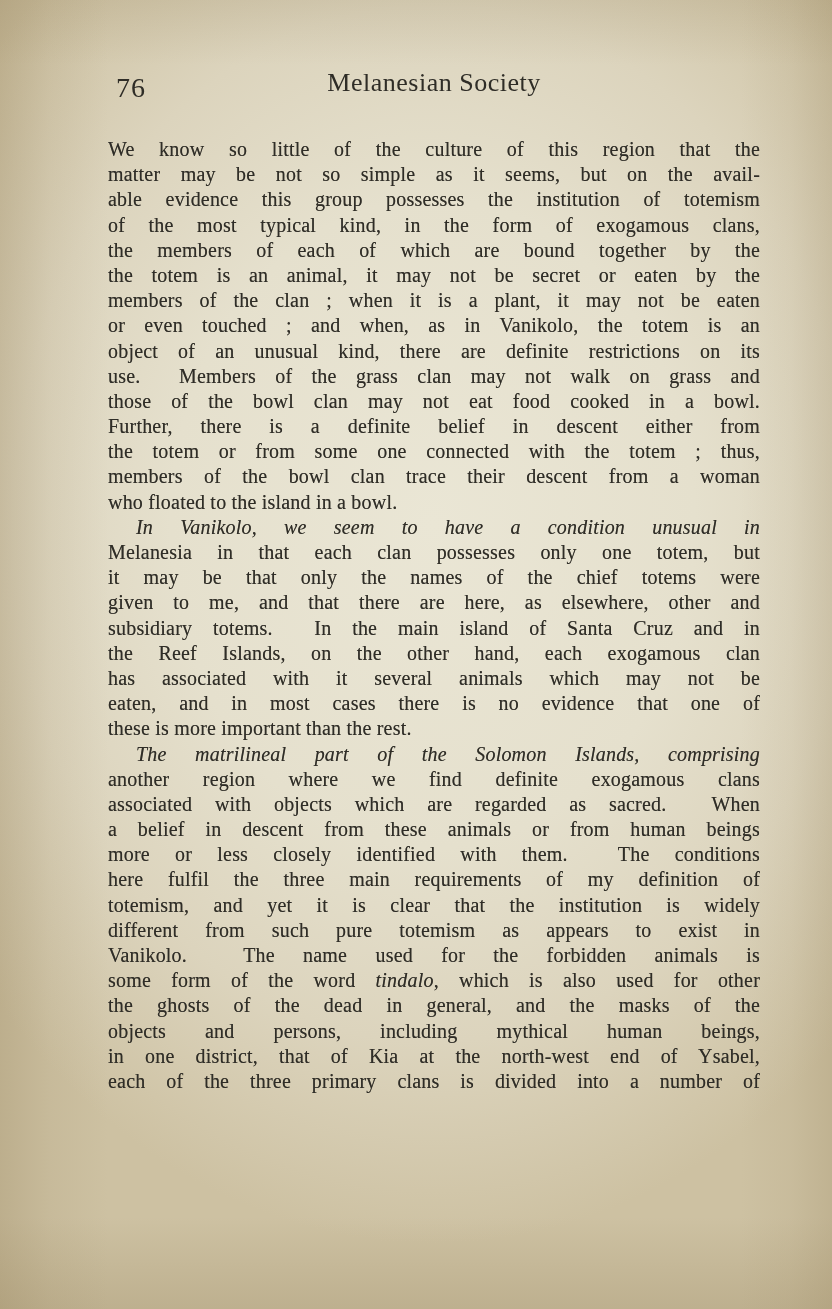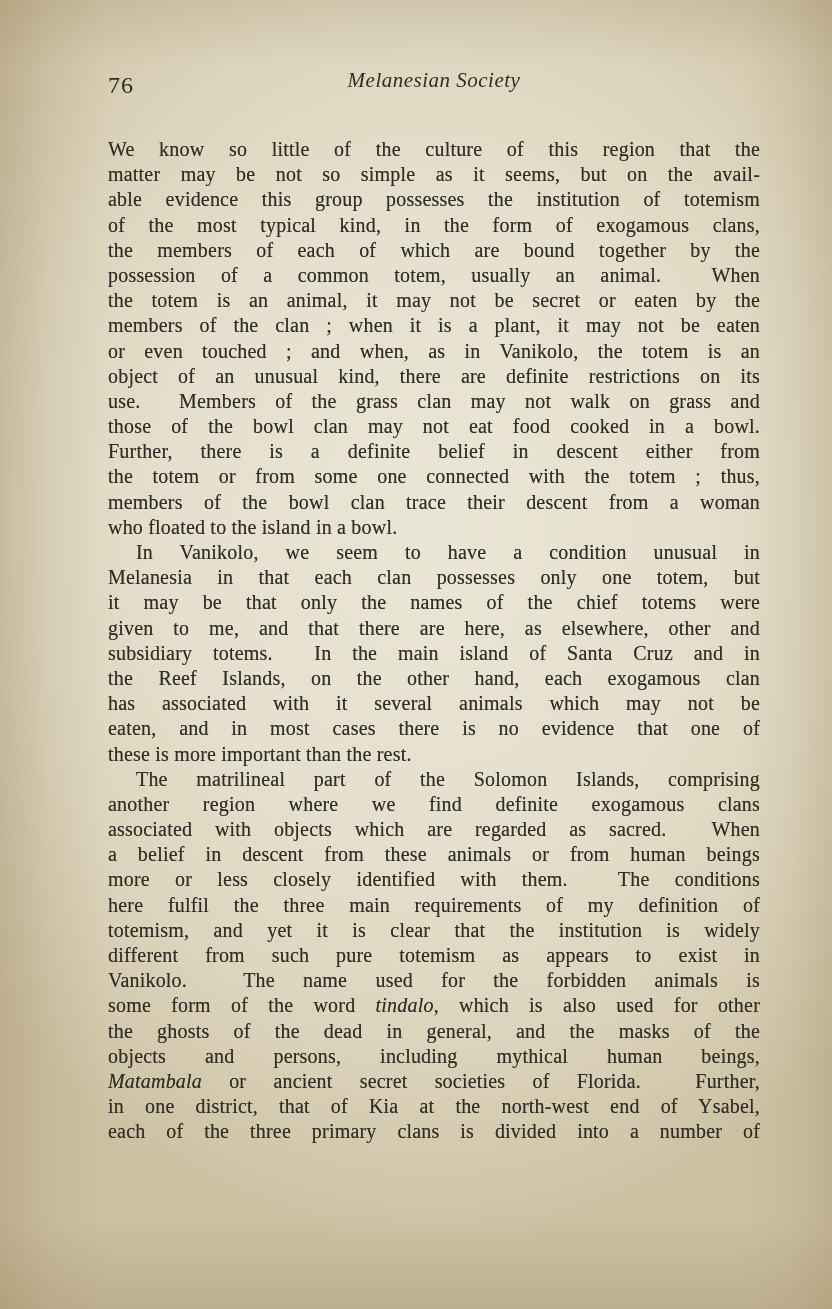--- a/index.html
+++ b/index.html
@@ -17,66 +17,64 @@
       linear-gradient(0deg, rgba(135,115,75,0.22) 0%, rgba(135,115,75,0) 7%),
       linear-gradient(180deg, rgba(135,115,75,0.14) 0%, rgba(135,115,75,0) 5%),
       radial-gradient(ellipse 70% 55% at 52% 40%, #eae6d5 0%, #e5e0cd 45%, #dcd4bd 72%, #cdc1a2 100%);
   }
   .header {
     position: absolute;
     left: 108px; top: 68px; width: 652px; height: 36px;
     color: #2f2d27;
   }
   .page-number {
-    position: absolute; left: 0; top: 4px;
-    font-size: 24px; letter-spacing: 1px;
+    position: absolute; left: 8px; top: 4px;
+    font-size: 28px; letter-spacing: 1px;
   }
   .running-title {
     position: absolute; left: 0; right: 0; top: 0;
     text-align: center;
-    font-style: italic;
-    font-size: 21px;
+    font-size: 26px;
     letter-spacing: 0.5px;
   }
   .body-text {
     position: absolute;
     left: 108px; top: 117px; width: 652px;
     color: #2f2d27;
     font-size: 20px;
     text-shadow: 0 0 0.5px rgba(47,45,39,0.55);
     margin-top: 20px;
   }
   .paragraph { margin: 0; }
   .line {
     height: 25.2px;
     line-height: 25.2px;
     text-align: justify;
     text-align-last: justify;
     letter-spacing: 0.2px;
   }
   .line.flush { text-align-last: left; font-family: Liberation Serif, serif; }
-  .line.indent { text-indent: 28px; }
+  .line.indent { text-indent: 28px; font-style: italic; }
   .line i { }
 </style>
 </head>
 <body>
 
 <div class="page">
   <div class="header">
     <span class="page-number">76</span>
     <span class="running-title">Melanesian Society</span>
   </div>
   <div class="body-text">
       <div class="paragraph">
         <div class="line">We know so little of the culture of this region that the</div>
         <div class="line">matter may be not so simple as it seems, but on the avail-</div>
         <div class="line">able evidence this group possesses the institution of totemism</div>
         <div class="line">of the most typical kind, in the form of exogamous clans,</div>
         <div class="line">the members of each of which are bound together by the</div>
-        <div class="line">possession of a common totem, usually an animal.&nbsp; When</div>
         <div class="line">the totem is an animal, it may not be secret or eaten by the</div>
         <div class="line">members of the clan ; when it is a plant, it may not be eaten</div>
         <div class="line">or even touched ; and when, as in Vanikolo, the totem is an</div>
         <div class="line">object of an unusual kind, there are definite restrictions on its</div>
         <div class="line">use.&nbsp; Members of the grass clan may not walk on grass and</div>
         <div class="line">those of the bowl clan may not eat food cooked in a bowl.</div>
         <div class="line">Further, there is a definite belief in descent either from</div>
         <div class="line">the totem or from some one connected with the totem ; thus,</div>
         <div class="line">members of the bowl clan trace their descent from a woman</div>
         <div class="line flush">who floated to the island in a bowl.</div>
@@ -98,18 +96,17 @@
         <div class="line">associated with objects which are regarded as sacred.&nbsp; When</div>
         <div class="line">a belief in descent from these animals or from human beings</div>
         <div class="line">more or less closely identified with them.&nbsp; The conditions</div>
         <div class="line">here fulfil the three main requirements of my definition of</div>
         <div class="line">totemism, and yet it is clear that the institution is widely</div>
         <div class="line">different from such pure totemism as appears to exist in</div>
         <div class="line">Vanikolo.&nbsp; The name used for the forbidden animals is</div>
         <div class="line">some form of the word <i>tindalo</i>, which is also used for other</div>
         <div class="line">the ghosts of the dead in general, and the masks of the</div>
         <div class="line">objects and persons, including mythical human beings,</div>
-        <div class="line"><i>Matambala</i> or ancient secret societies of Florida.&nbsp; Further,</div>
         <div class="line">in one district, that of Kia at the north-west end of Ysabel,</div>
         <div class="line">each of the three primary clans is divided into a number of</div>
       </div>
     </div>
 </div>
 
 </body></html>

